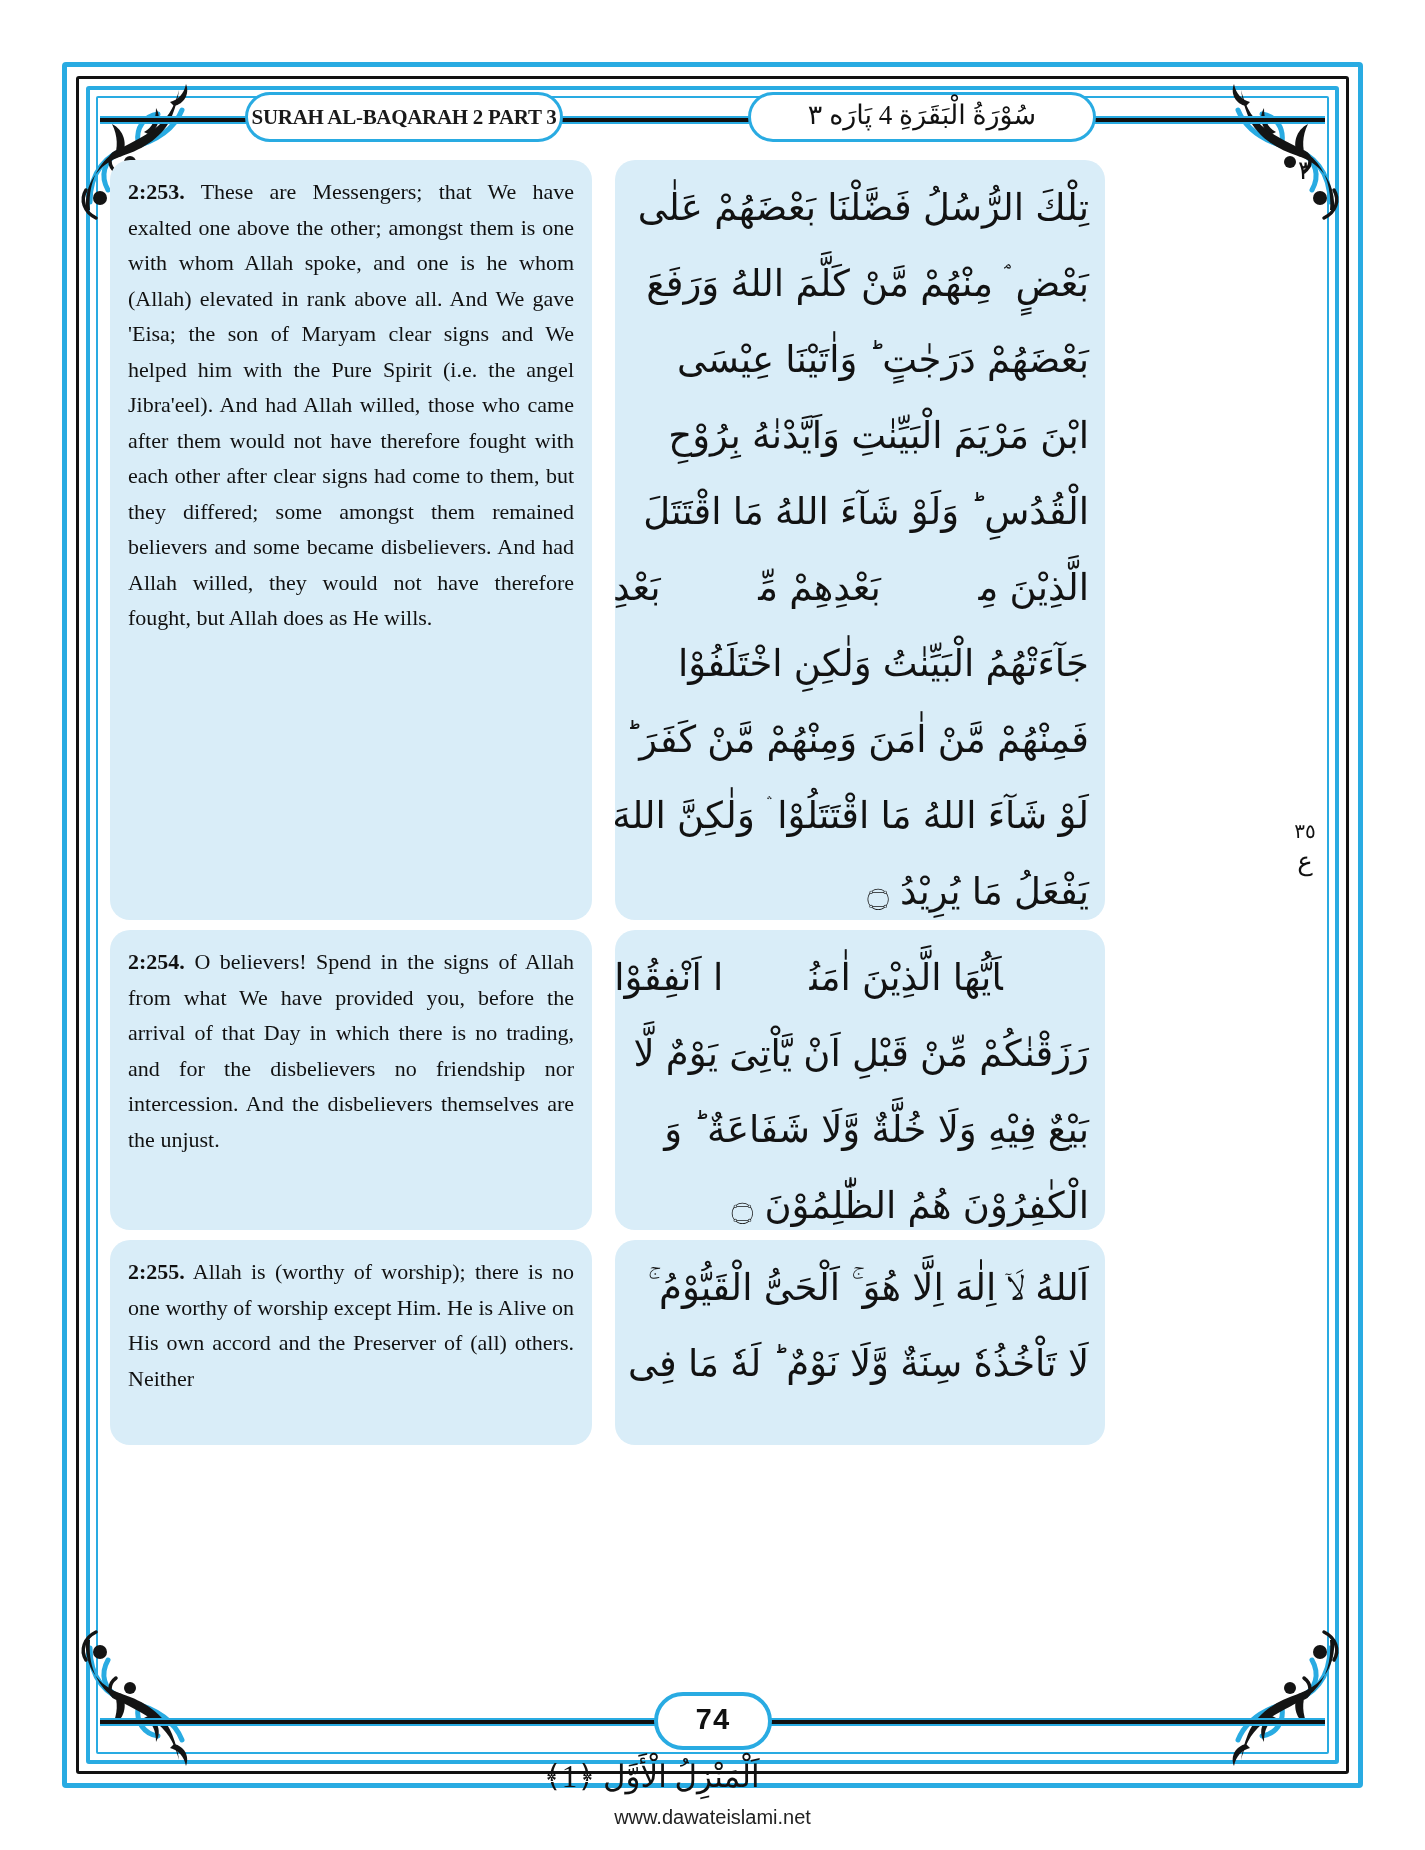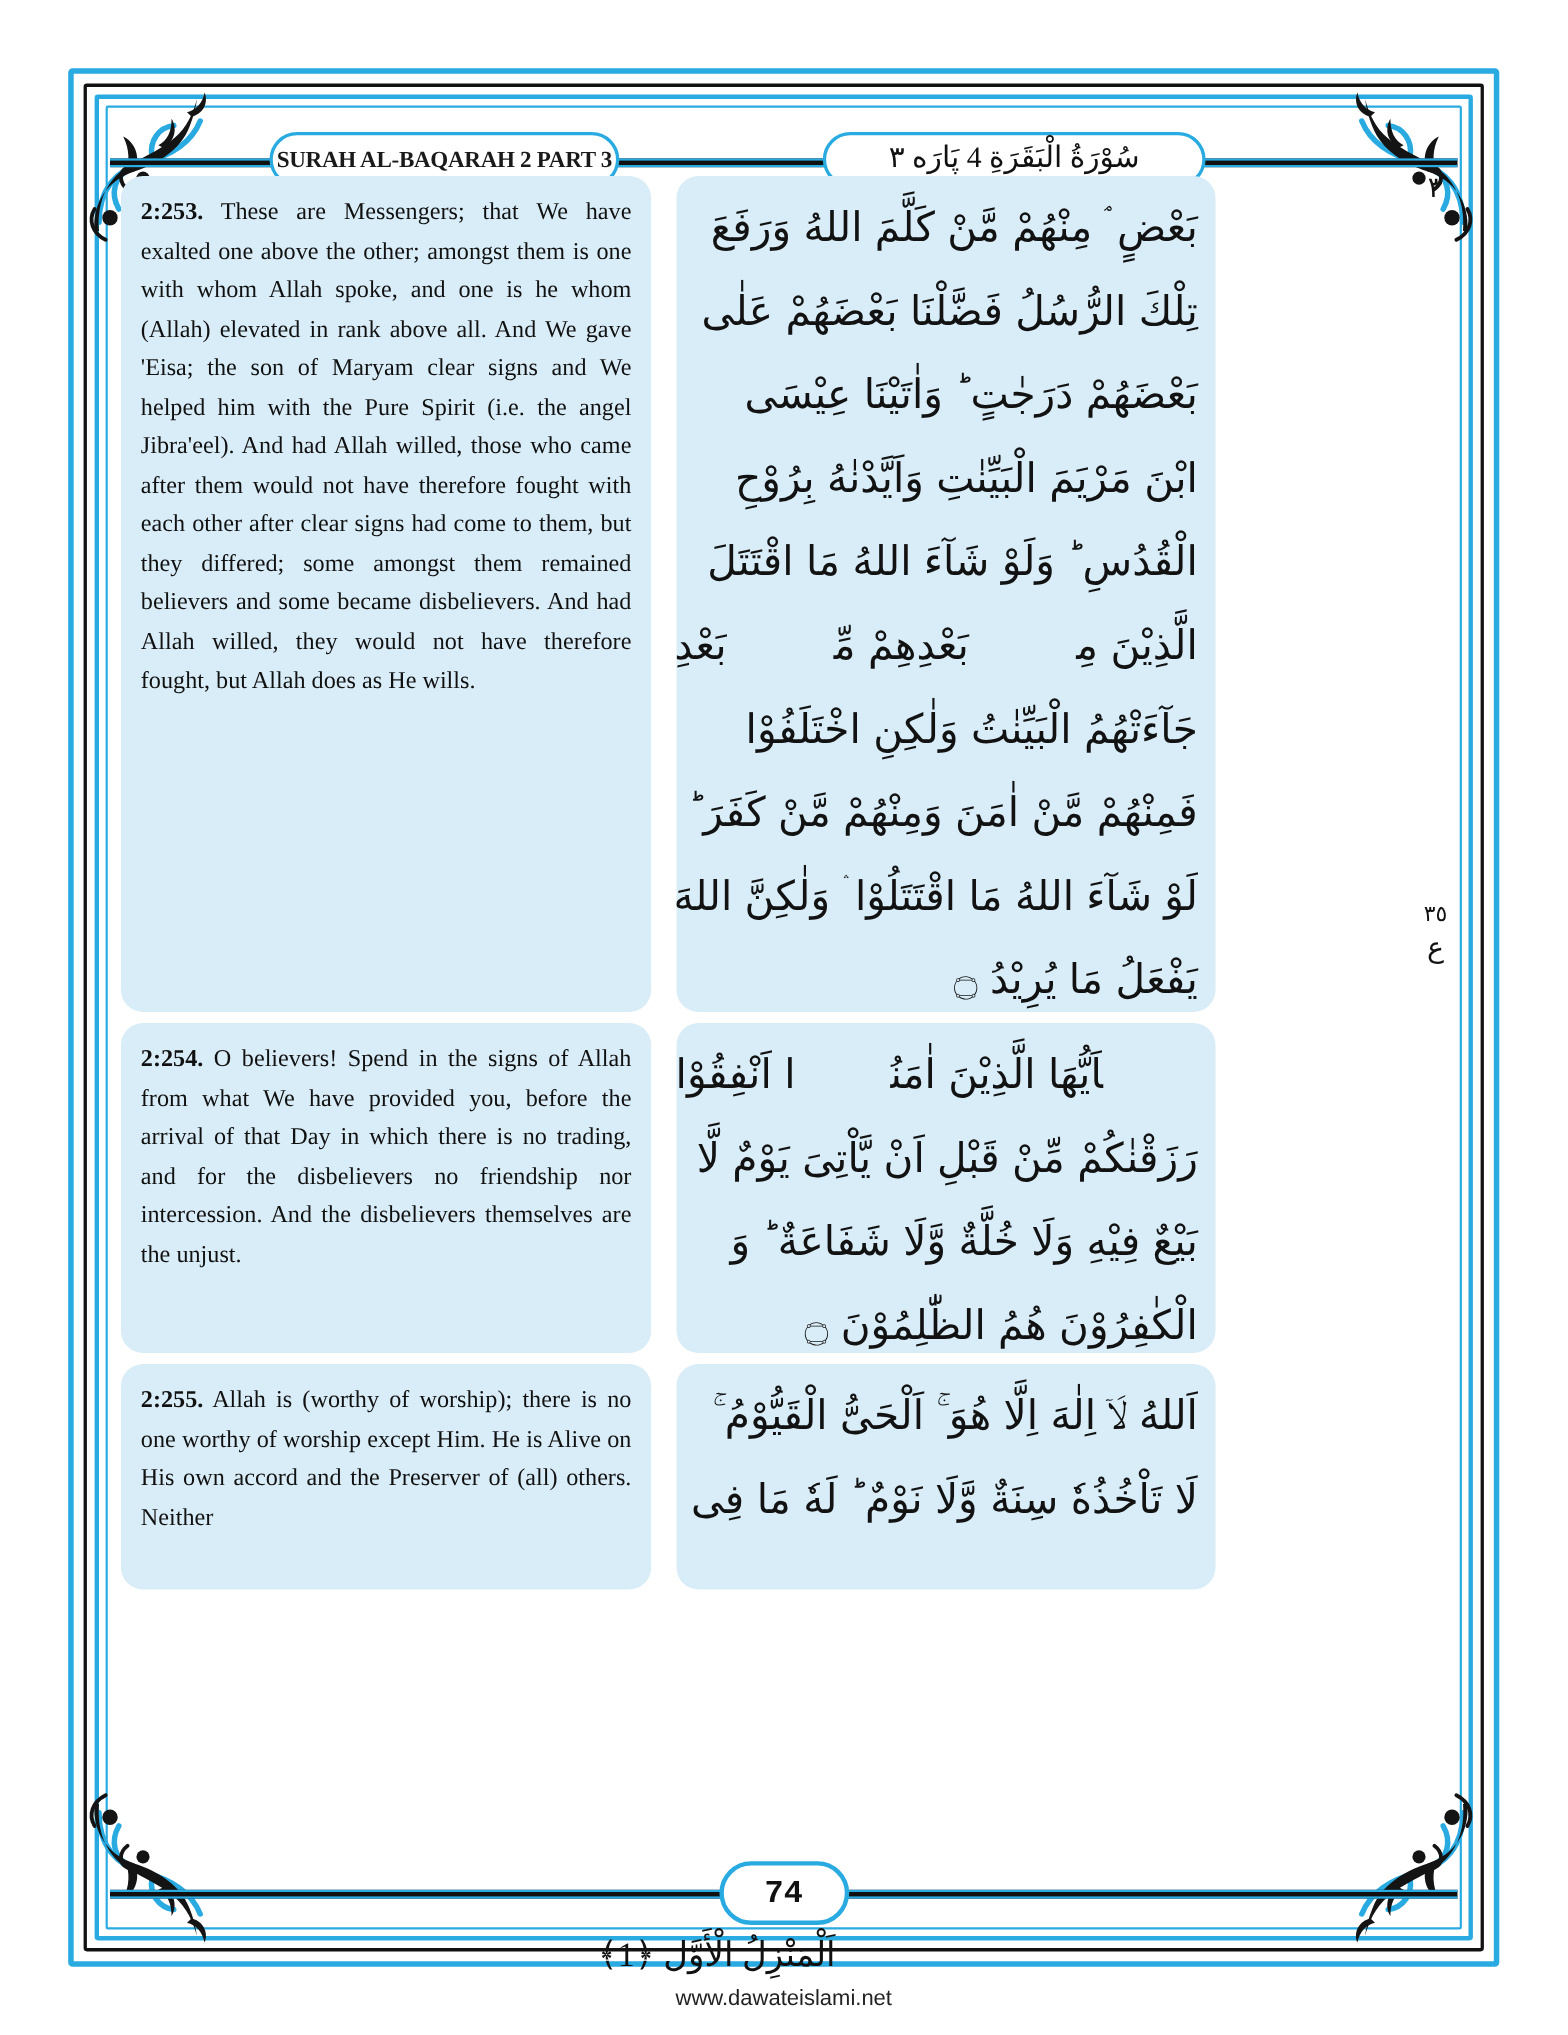--- a/index.html
+++ b/index.html
@@ -60,21 +60,21 @@
   }
   .corner.tl { left: 78px;  top: 72px; }
   .corner.tr { left: 1212px;top: 72px;  transform: scaleX(-1); }
   .corner.bl { left: 78px;  top: 1628px; transform: scaleY(-1); }
   .corner.br { left: 1212px;top: 1628px; transform: scale(-1,-1); }
 
   
   .header-band {
     position: absolute;
     left: 100px; top: 92px;
-    width: 1225px; height: 56px; margin-top: 28px;
+    width: 1225px; height: 56px;
   }
   .header-rule {
     position: absolute;
     left: 0; top: 24px;
     width: 100%; height: 8px;
     border-top: 2px solid #29ABE2;
     border-bottom: 2px solid #29ABE2;
     box-sizing: border-box;
     background: #111;
   }
@@ -363,22 +363,22 @@
         <span>O believers! Spend in the signs of Allah from what We have provided you, before the arrival of that Day in which there is no trading, and for the disbelievers no friendship nor intercession. And the disbelievers themselves are the unjust.</span>
       </div>
       <div class="verse-box en b3-en">
         <span class="vnum">2:255.</span>
         <span>Allah is (worthy of worship); there is no one worthy of worship except Him. He is Alive on His own accord and the Preserver of (all) others. Neither</span>
       </div>
     </div>
 
     <div class="col-ar">
       <div class="verse-box ar b1-ar">
+        <span class="ar-line">تِلْكَ الرُّسُلُ فَضَّلْنَا بَعْضَهُمْ عَلٰى</span>
         <span class="ar-line">بَعْضٍ ۘ مِنْهُمْ مَّنْ كَلَّمَ اللهُ وَرَفَعَ</span>
-        <span class="ar-line">تِلْكَ الرُّسُلُ فَضَّلْنَا بَعْضَهُمْ عَلٰى</span>
         <span class="ar-line">بَعْضَهُمْ دَرَجٰتٍ ؕ وَاٰتَيْنَا عِيْسَى</span>
         <span class="ar-line">ابْنَ مَرْيَمَ الْبَيِّنٰتِ وَاَيَّدْنٰهُ بِرُوْحِ</span>
         <span class="ar-line">الْقُدُسِ ؕ وَلَوْ شَآءَ اللهُ مَا اقْتَتَلَ</span>
         <span class="ar-line">الَّذِيْنَ مِنْۢ بَعْدِهِمْ مِّنْۢ بَعْدِ مَا</span>
         <span class="ar-line">جَآءَتْهُمُ الْبَيِّنٰتُ وَلٰكِنِ اخْتَلَفُوْا</span>
         <span class="ar-line">فَمِنْهُمْ مَّنْ اٰمَنَ وَمِنْهُمْ مَّنْ كَفَرَ ؕ وَ</span>
         <span class="ar-line">لَوْ شَآءَ اللهُ مَا اقْتَتَلُوْا ۛ وَلٰكِنَّ اللهَ</span>
         <span class="ar-line">يَفْعَلُ مَا يُرِيْدُ ۝</span>
       </div>
       <div class="verse-box ar b2-ar">

